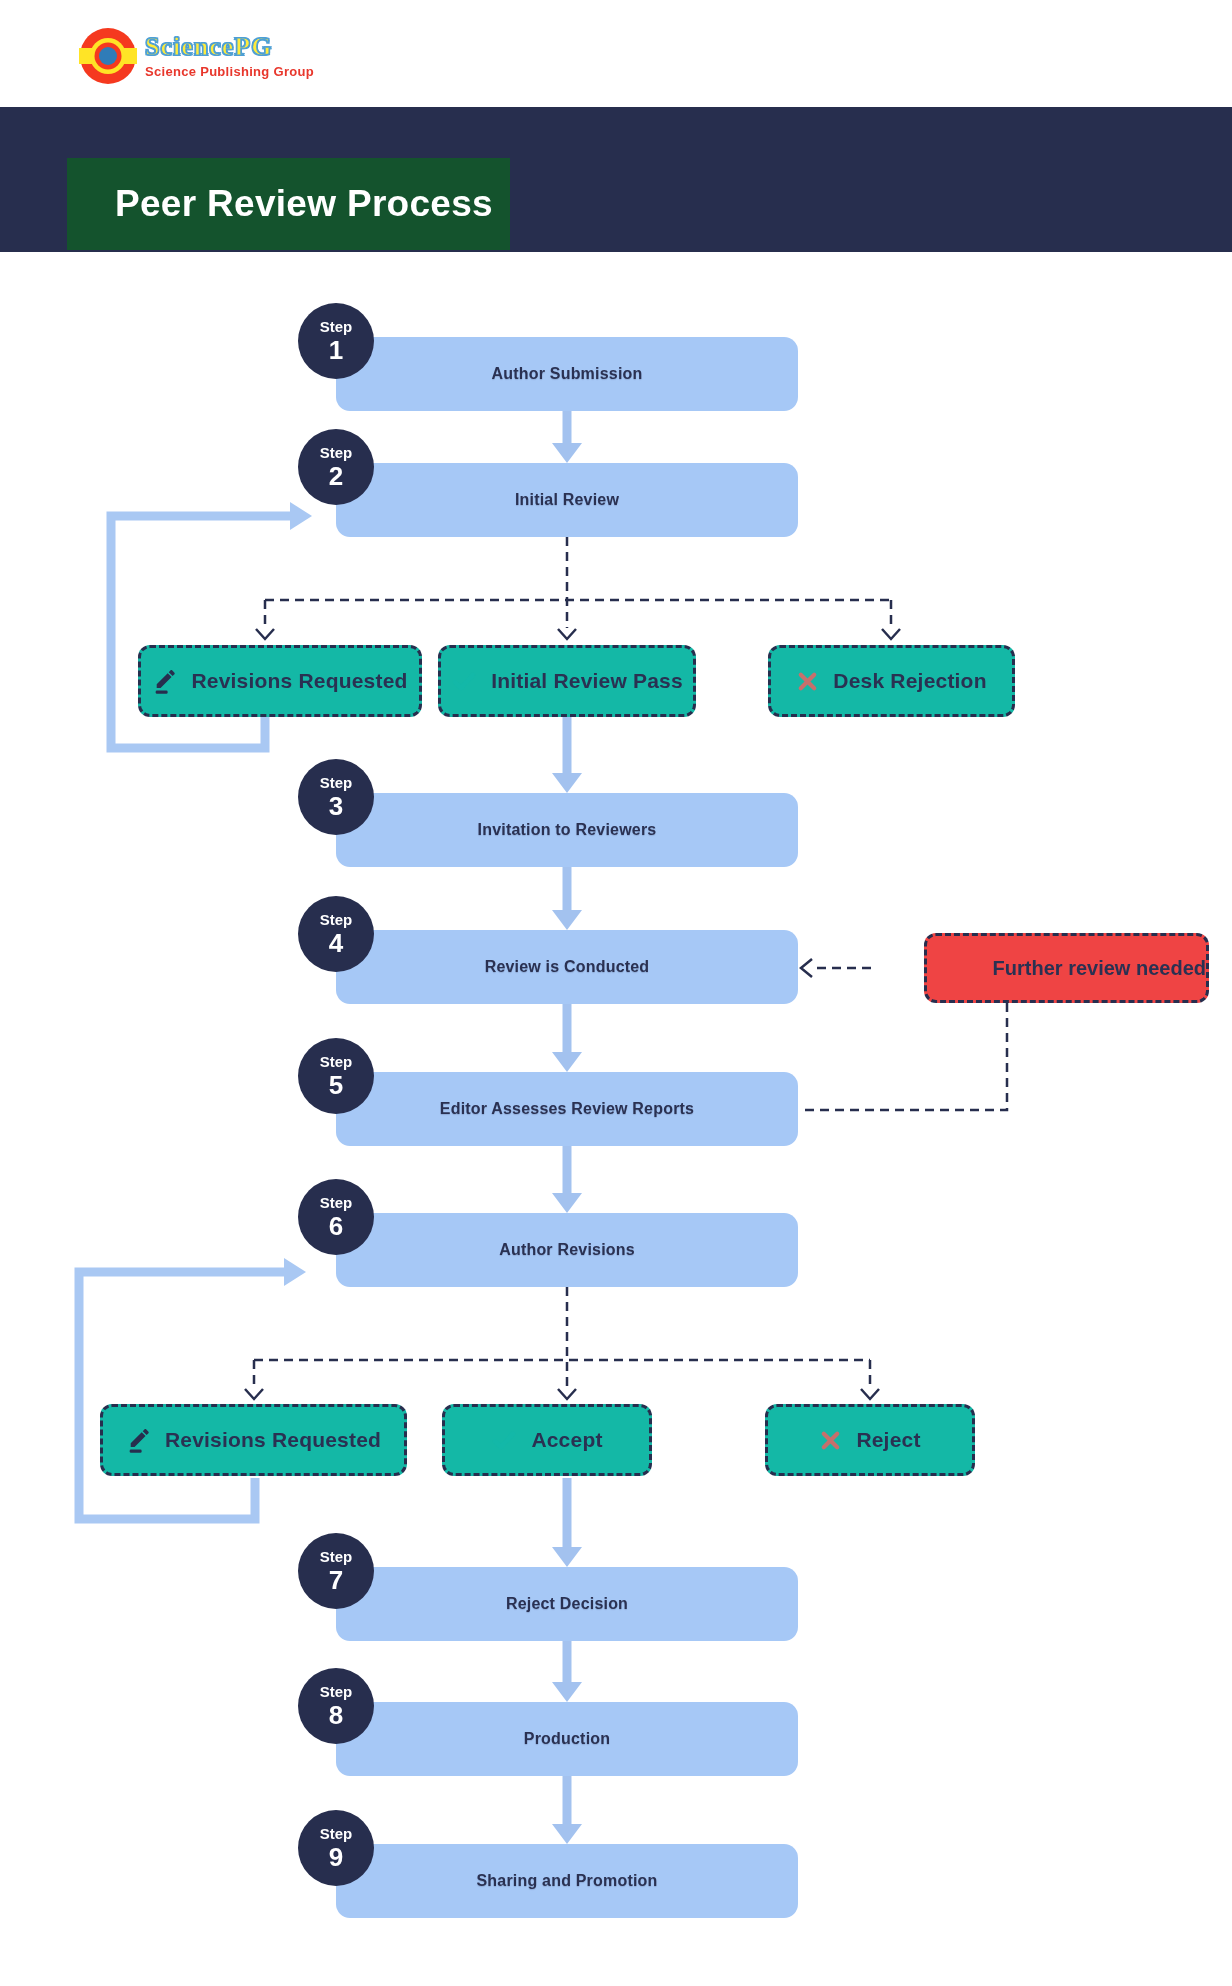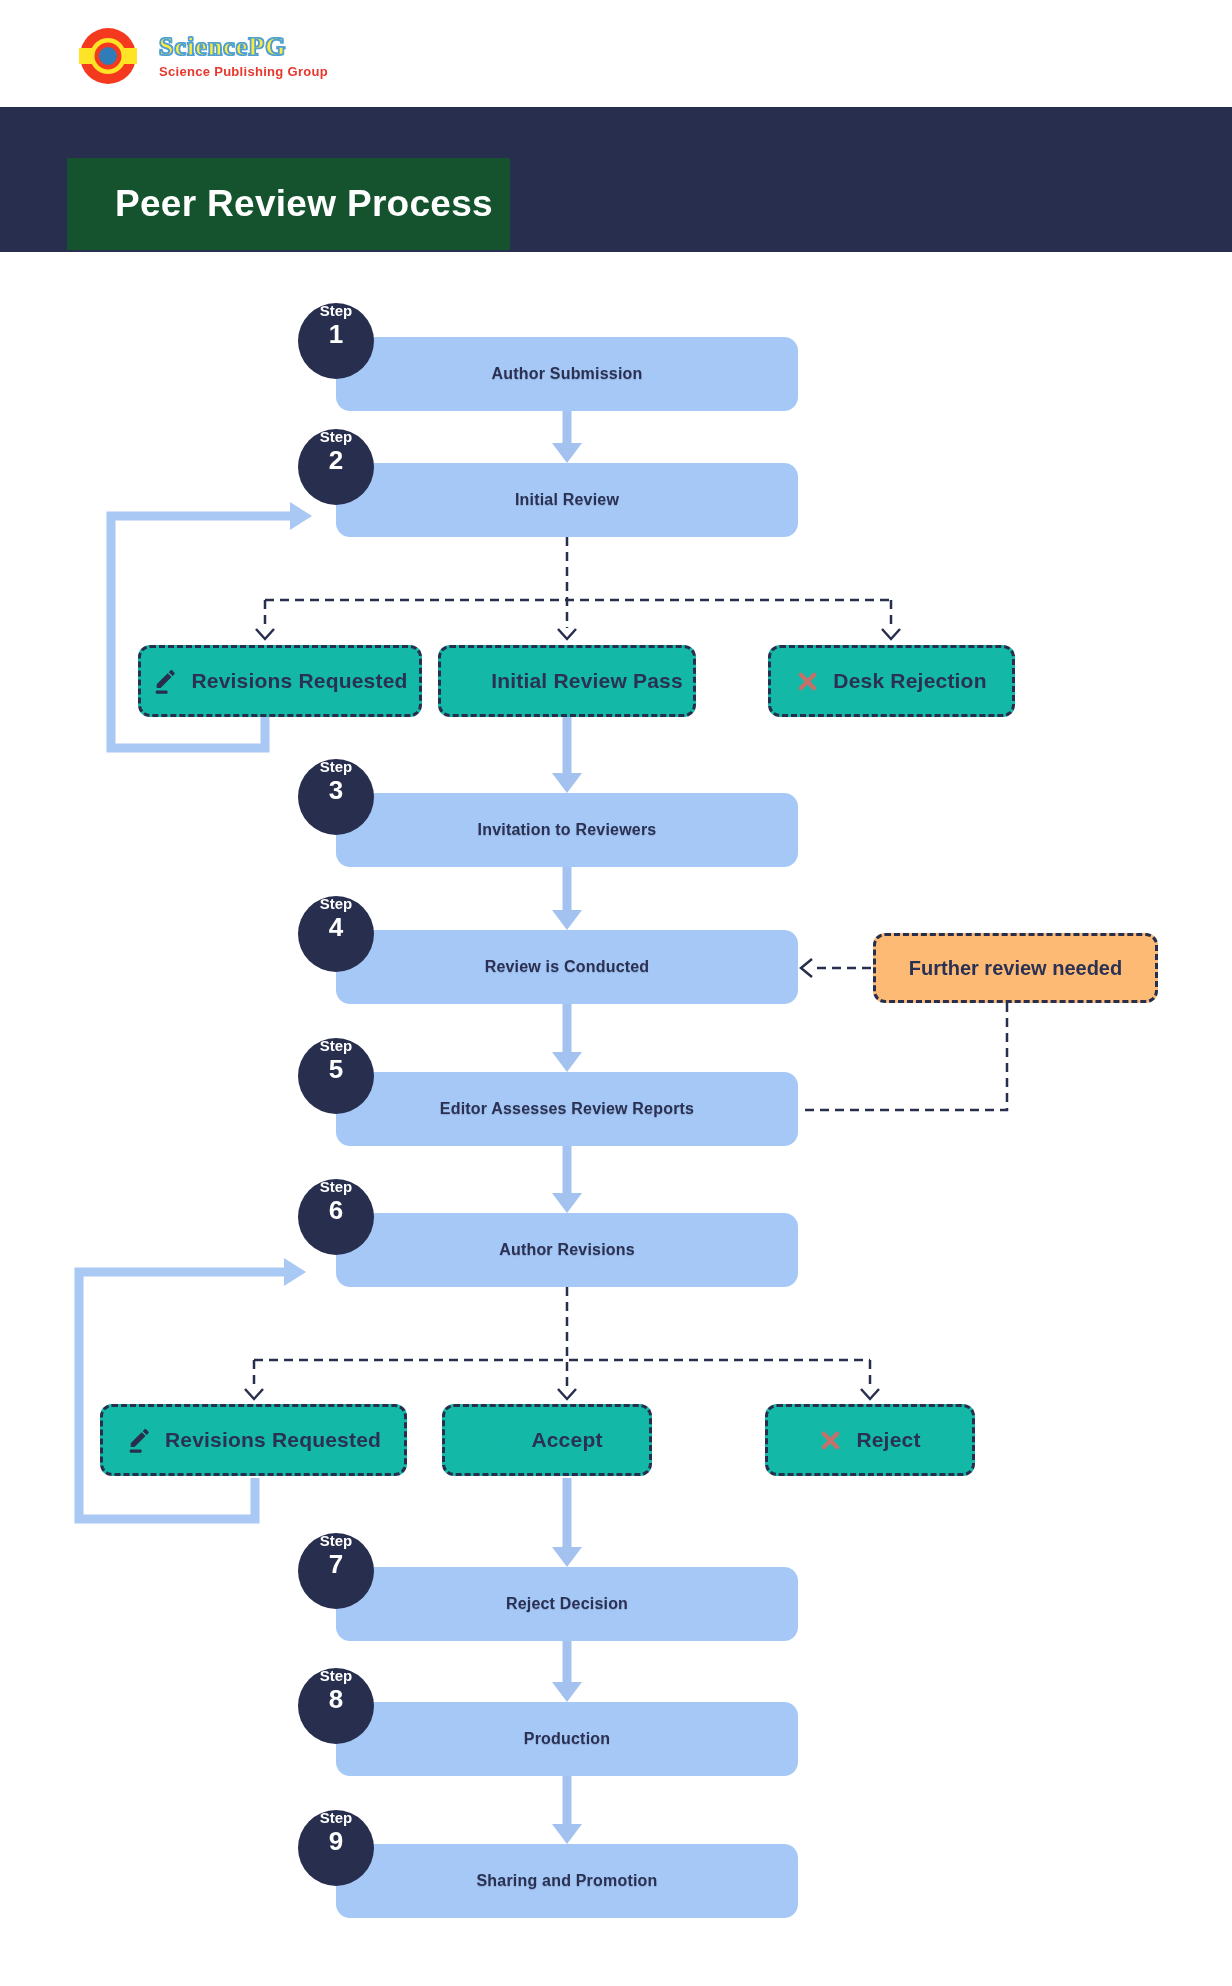--- a/index.html
+++ b/index.html
@@ -2,21 +2,21 @@
 <html><head>
 <meta charset="utf-8">
 <style>
   html,body{margin:0;padding:0;background:#ffffff;}
   .canvas{
     position:relative;width:1232px;height:1986px;background:#ffffff;
     font-family:"Liberation Sans", sans-serif;overflow:hidden;
   }
   
   .header{position:absolute;left:0;top:0;width:1232px;height:107px;background:#ffffff;z-index:2;}
-  .logo{position:absolute;left:79px;top:27px;display:flex;align-items:center;gap:22px;}
+  .logo{position:absolute;left:79px;top:27px;display:flex;align-items:center;gap:8px;}
   .logo-text .brand{
     font-family:"Liberation Serif", serif;font-weight:700;font-size:26px;line-height:1;
     color:#FFEB3B;letter-spacing:1px;
     -webkit-text-stroke:1.2px #4D9FD6;
     text-shadow:-1px -1px 0 #4D9FD6,1px -1px 0 #4D9FD6,-1px 1px 0 #4D9FD6,1px 1px 0 #4D9FD6;
   }
   .logo-text .tagline{margin-top:4px;font-size:13px;font-weight:700;color:#E8372C;letter-spacing:.3px;}
   
   .navy-band{position:absolute;left:0;top:107px;width:1232px;height:145px;background:#272E4E;z-index:2;}
   .title-box{
@@ -31,41 +31,41 @@
     position:absolute;left:336px;width:462px;height:74px;background:#A6C8F6;border-radius:14px;
     display:flex;align-items:center;justify-content:center;z-index:2;
     color:#2A3152;font-size:16px;font-weight:700;letter-spacing:.2px;
     text-shadow:0 1px 1px rgba(39,46,78,.18);
   }
   .s1{top:337px}.s2{top:463px}.s3{top:793px}.s4{top:930px}.s5{top:1072px}
   .s6{top:1213px}.s7{top:1567px}.s8{top:1702px}.s9{top:1844px}
   
   .badge{
     position:absolute;left:298px;width:76px;height:76px;border-radius:50%;background:#272E4E;z-index:3;
-    display:flex;flex-direction:column;align-items:center;color:#fff;
+    display:flex;flex-direction:column;align-items:center;justify-content:center;color:#fff;
   }
   .badge .badge-step{font-size:15px;font-weight:700;line-height:1;}
   .badge .badge-num{font-size:26px;font-weight:700;line-height:1;margin-top:3px;}
   .b1{top:303px}.b2{top:429px}.b3{top:759px}.b4{top:896px}.b5{top:1038px}
   .b6{top:1179px}.b7{top:1533px}.b8{top:1668px}.b9{top:1810px}
   
   .branch-box{
     position:absolute;height:72px;background:#14b8a6;border:3px dashed #272E4E;border-radius:12px;
     display:flex;align-items:center;justify-content:center;gap:14px;box-sizing:border-box;z-index:2;
     color:#2A3152;font-size:21px;font-weight:700;letter-spacing:.2px;
   }
   .br1a{left:138px;top:645px;width:284px;}
   .br1b{left:438px;top:645px;width:258px;}
   .br1c{left:768px;top:645px;width:247px;}
   .br2a{left:100px;top:1404px;width:307px;}
   .br2b{left:442px;top:1404px;width:210px;}
   .br2c{left:765px;top:1404px;width:210px;}
   .side-note{
-    position:absolute;left:873px;top:933px;width:285px;height:70px;background:#fdba74;
-    border:3px dashed #272E4E;border-radius:12px;display:flex;align-items:center;justify-content:center;
+    position:absolute;left:924px;top:933px;width:285px;height:70px;background:#ef4444;
+    border:3px dashed #272E4E;border-radius:12px;display:flex;align-items:center;justify-content:flex-end;
     box-sizing:border-box;z-index:2;color:#2A3152;font-size:20px;font-weight:700;
   }
   .icon{flex:0 0 auto;}
 </style>
 </head>
 <body>
 
 <div class="canvas">
 
   <div class="header">

